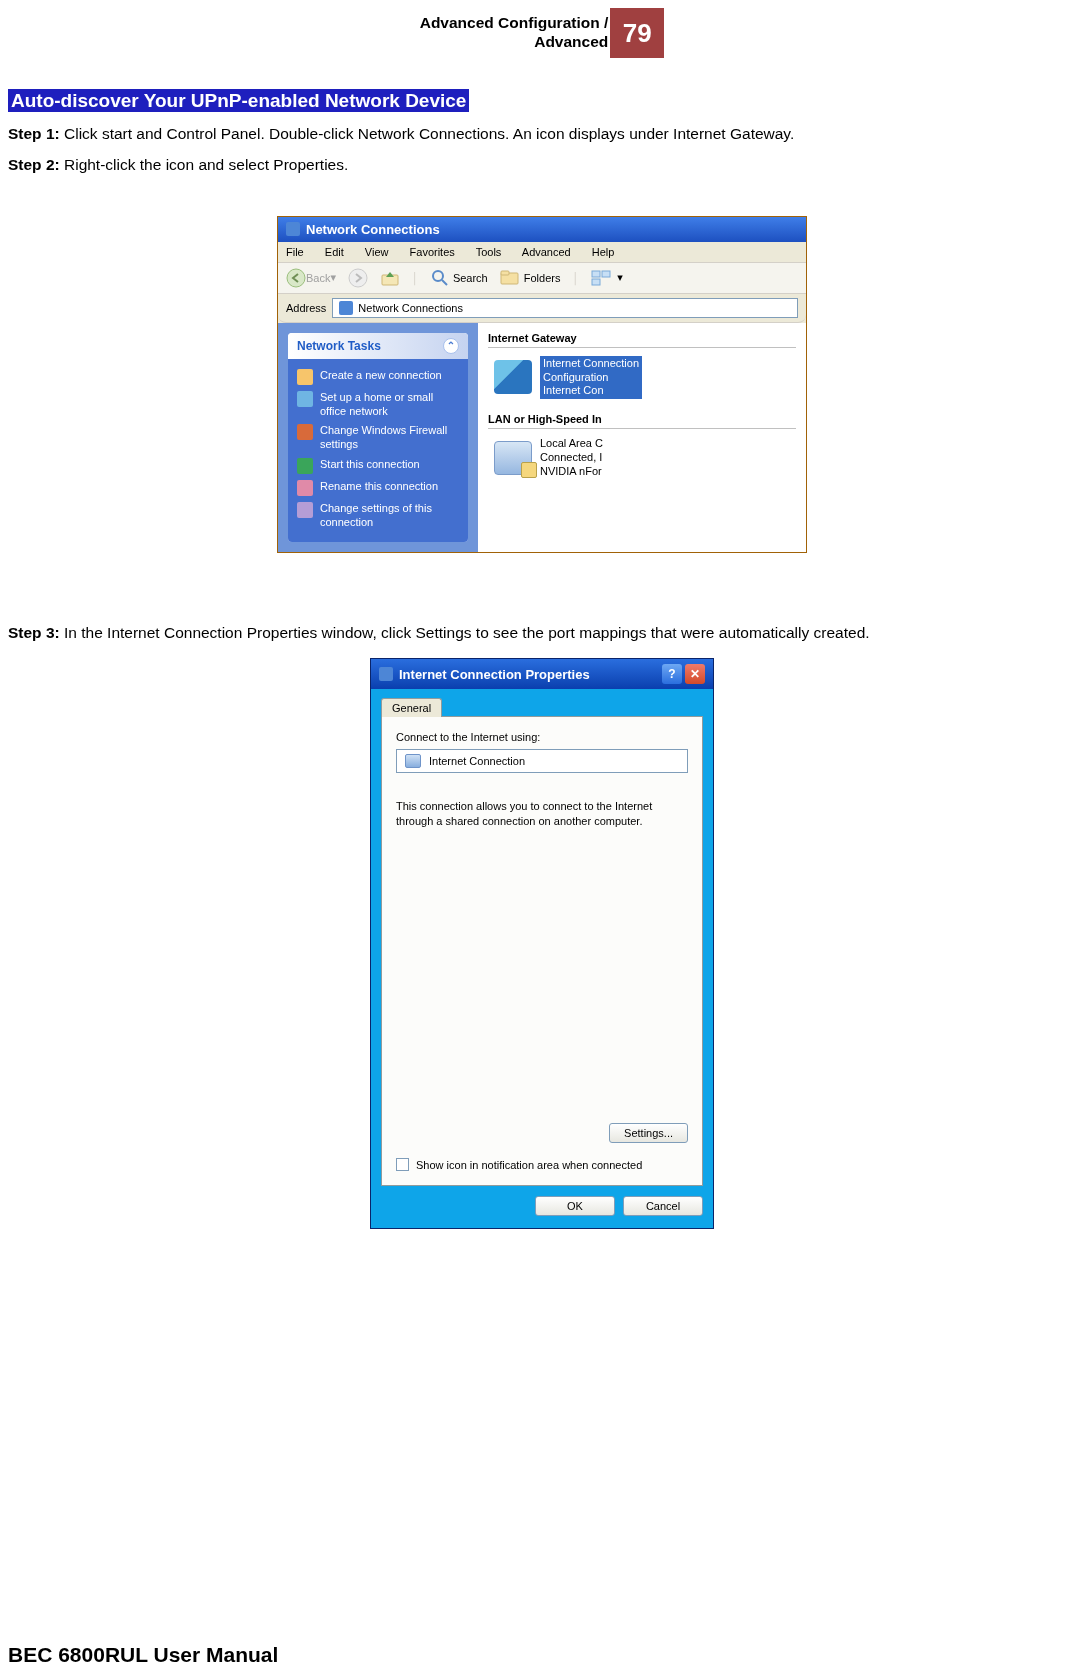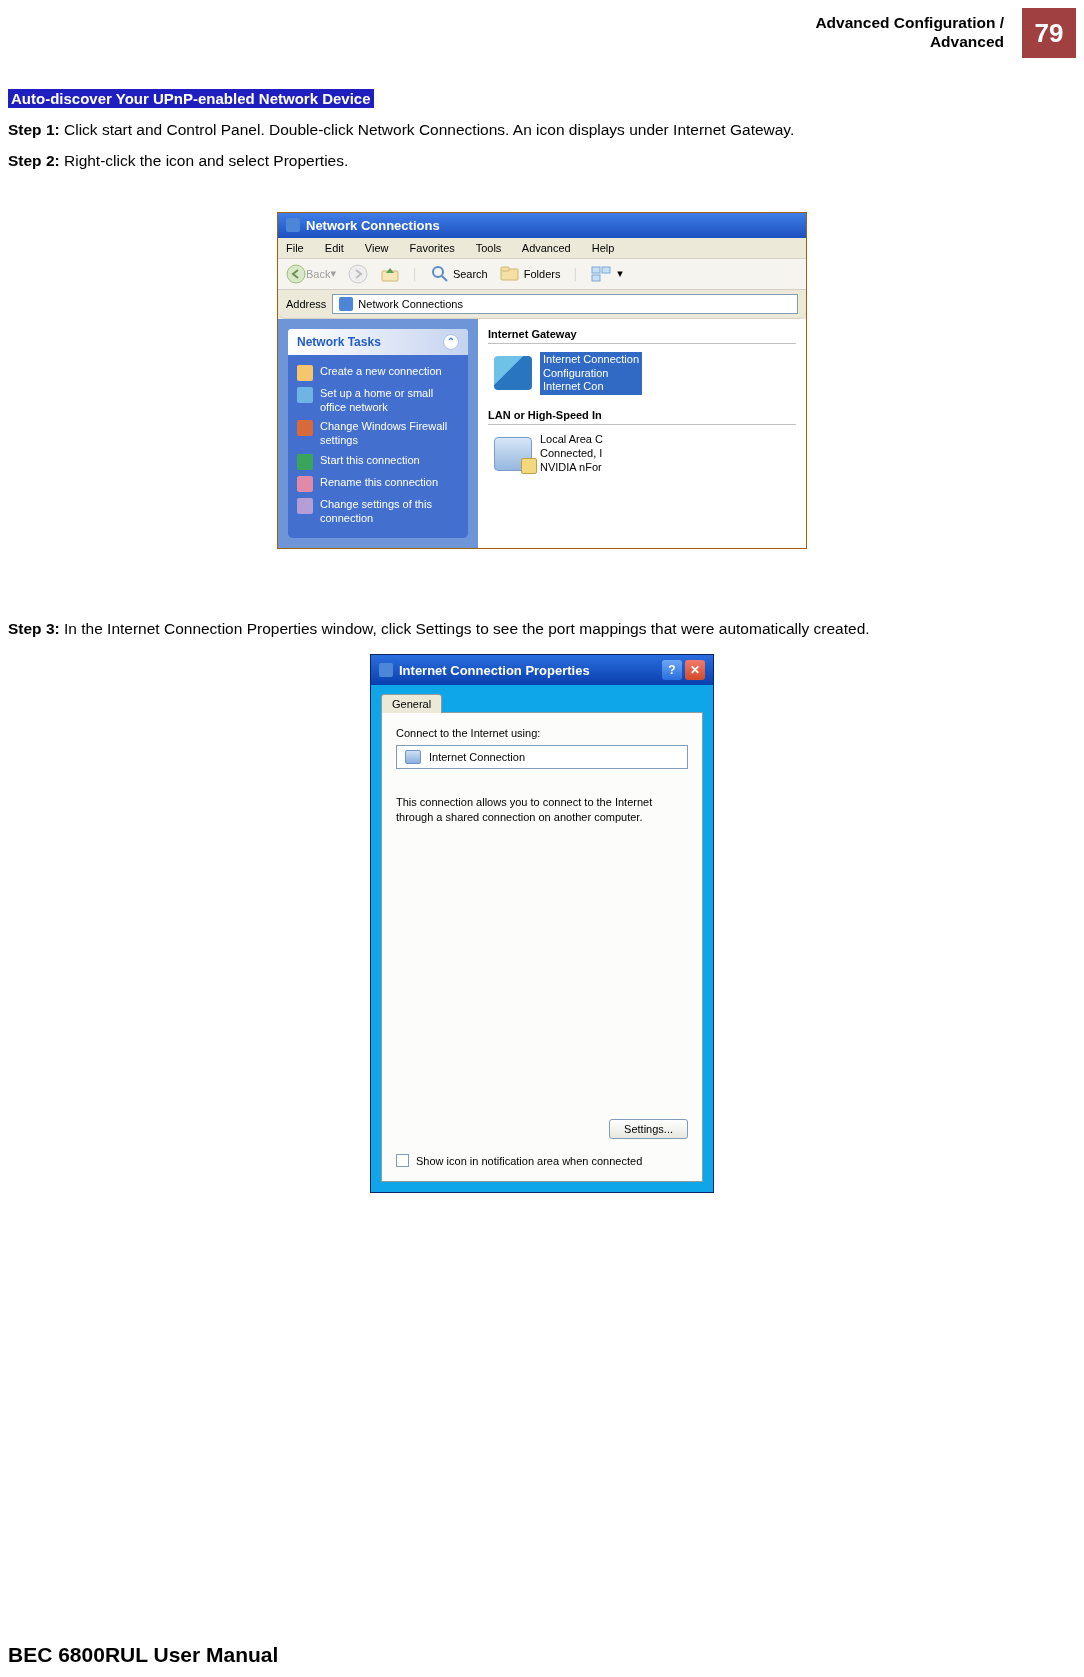--- a/index.html
+++ b/index.html
@@ -1,20 +1,20 @@
 <!DOCTYPE html>
 <html><head>
 <meta charset="utf-8">
 <style>
   * { box-sizing: border-box; margin: 0; padding: 0; }
   body { font-family: Arial, sans-serif; font-size: 15.5px; background: #fff; width: 1084px; height: 1677px; position: relative; padding: 8px 8px 0 8px; color: #000; }
-  .header { display: flex; justify-content: flex-end; align-items: center; gap: 18px; margin-bottom: 32px; }
+  .header { display: flex; justify-content: center; align-items: center; gap: 2px; margin-bottom: 32px; }
   .header-title { font-weight: bold; text-align: right; line-height: 1.2; }
   .page-number { background: #a04040; color: #fff; font-weight: bold; font-size: 26px; width: 54px; height: 50px; display: flex; align-items: center; justify-content: center; }
-  .section-heading { background: #1e1fbe; color: #fff; font-weight: bold; padding: 1px 3px; display: inline; font-size: 15px; }
+  .section-heading { background: #1e1fbe; color: #fff; font-weight: bold; padding: 1px 3px; display: inline; font-size: 19px; }
   .step { margin-top: 12px; line-height: 1.35; }
   .step-body { margin-top: 10px; line-height: 1.35; }
   .footer { position: absolute; bottom: 10px; left: 8px; font-weight: bold; font-size: 21px; }
   
   .ss1 { width: 530px; margin: 40px auto 0 auto; border: 1px solid #a16207; font-family: Tahoma, sans-serif; font-size: 11px; background: #ece9d8; }
   .ss1-title { background: linear-gradient(to bottom, #3f7ee8, #1d50c0); color: #fff; padding: 5px 8px; font-weight: bold; font-size: 13px; display: flex; align-items: center; gap: 6px; }
   .ss1-menu { background: #ece9d8; padding: 4px 8px; }
   .ss1-menu span { margin-right: 18px; }
   .ss1-toolbar { background: #f5f4ee; border-top: 1px solid #d4d0c8; border-bottom: 1px solid #d4d0c8; padding: 5px 8px; display: flex; align-items: center; gap: 12px; }
   .tb-back { color: #a0a0a0; display: flex; align-items: center; }
@@ -245,15 +245,19 @@
       <span class="mini-ic"></span>
       <span>Internet Connection</span>
     </div>
     <div class="desc">This connection allows you to connect to the Internet through a shared connection on another computer.</div>
     <div class="settings-btn">Settings...</div>
     <div class="chk-row">
       <span class="chk"></span>
       <span>Show icon in notification area when connected</span>
     </div>
   </div>
+  <div class="ss2-btnrow">
+    <div class="dlg-btn">OK</div>
+    <div class="dlg-btn">Cancel</div>
+  </div>
 </div>
 
 <div class="footer">BEC 6800RUL User Manual</div>
 
 </body></html>

